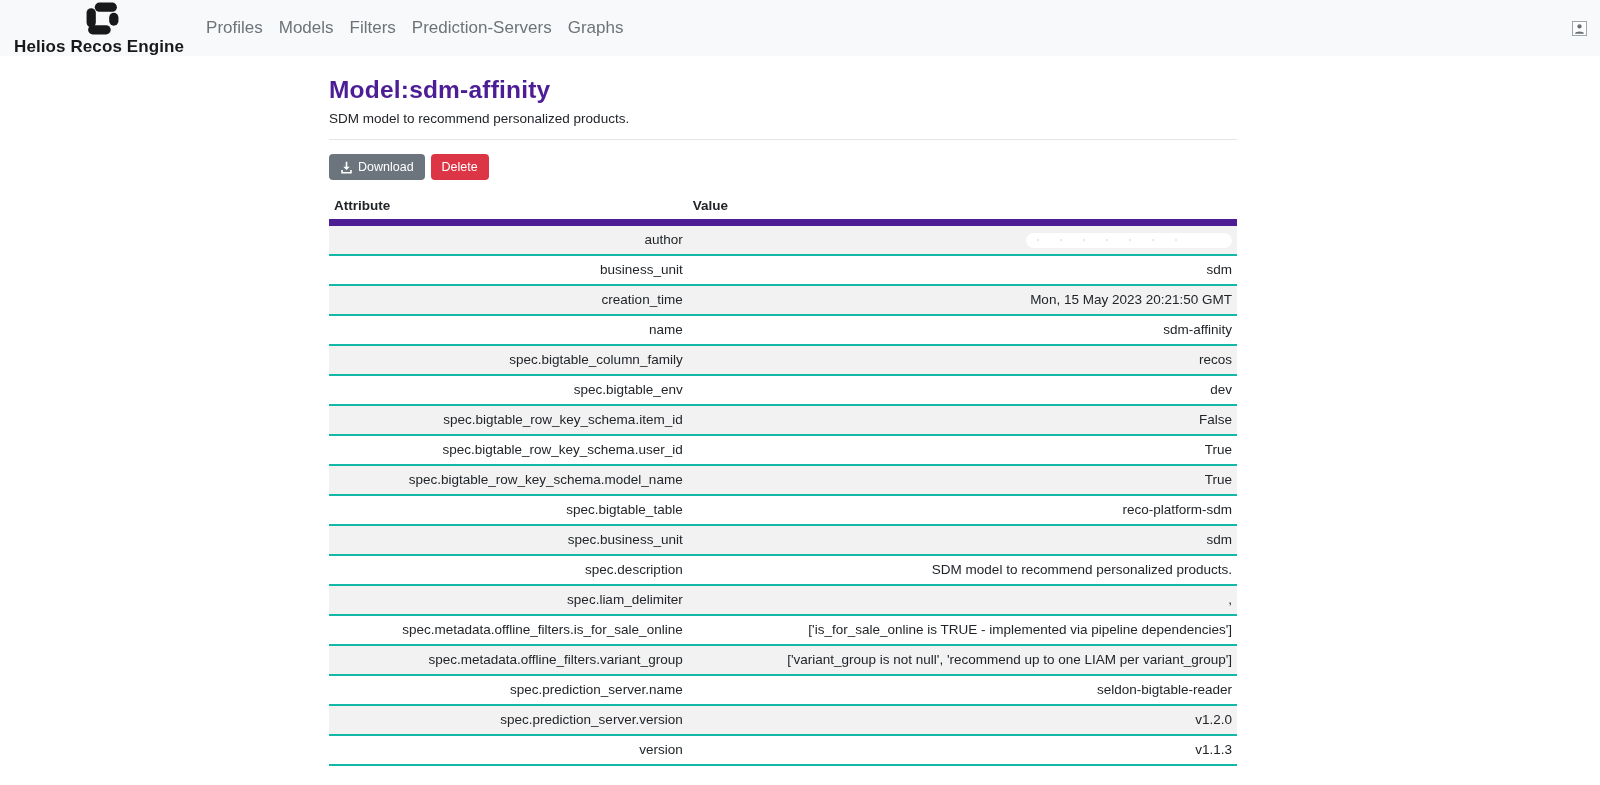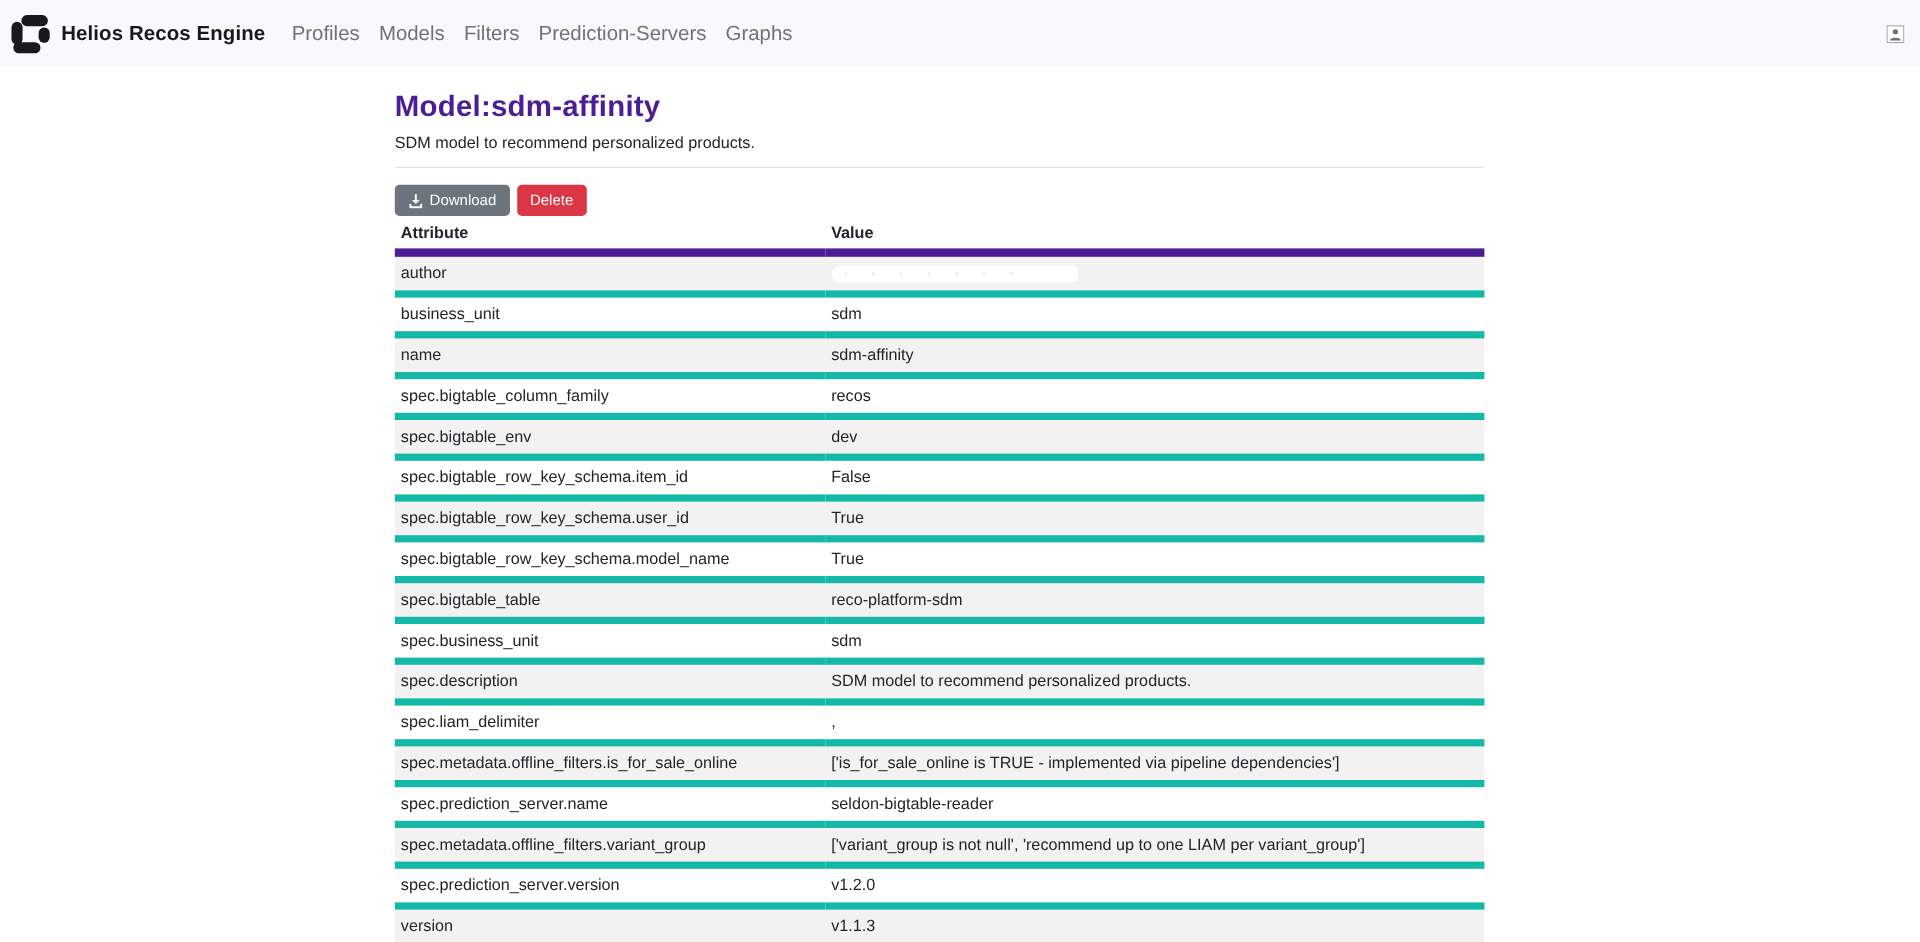--- a/index.html
+++ b/index.html
@@ -13,21 +13,21 @@
   }
 
   
   .navbar {
     height: 56px;
     background: #f8f9fa;
     display: flex;
     align-items: center;
     padding: 0 8px 0 7px;
   }
-  .brand-group { display: flex; align-items: center; cursor: pointer; }
+  .brand-group { display: flex; align-items: center; cursor: pointer; flex-direction: column; }
   .logo { width: 37px; height: 37px; display: inline-block; }
   .logo svg { width: 100%; height: 100%; display: block; }
   .brand {
     font-size: 17px;
     font-weight: 600;
     color: #17191b;
     margin-left: 7px;
     margin-right: 14px;
     letter-spacing: 0.1px;
     white-space: nowrap;
@@ -51,21 +51,21 @@
   .page-title {
     margin: 20px 0 7px 0;
     font-size: 24.5px;
     font-weight: 600;
     color: #4c1d95;
     letter-spacing: 0.2px;
   }
   .page-subtitle { margin: 0 0 13px 0; font-size: 13.5px; color: #212529; }
   hr.divider { border: none; border-top: 1px solid #e4e5e7; margin: 0 0 14px 0; }
 
-  .toolbar { display: flex; gap: 6px; }
+  .toolbar { display: flex; gap: 6px; margin-bottom: 12px; }
   .btn {
     border: none;
     border-radius: 4px;
     color: #ffffff;
     font-size: 12.5px;
     font-family: inherit;
     padding: 6px 11px;
     display: inline-flex;
     align-items: center;
     gap: 5px;
@@ -87,22 +87,23 @@
   .attr-table th {
     text-align: left;
     font-weight: 700;
     padding: 6px 5px;
     border-bottom: 7px solid #4c1d95;
     font-size: 13.5px;
   }
   .attr-table th:first-child { width: 39.5%; }
   .attr-table td {
     padding: 6px 5px;
-    border-bottom: 6px solid #14b8a6;
+    border-bottom: 2px solid #14b8a6;
     line-height: 16px;
+    text-align: right;
   }
   .attr-table tbody tr:nth-child(odd) { background: #f2f2f2; }
 
   .redacted {
     display: inline-block;
     width: 206px;
     height: 15px;
     background-color: #ffffff;
     background-image: repeating-linear-gradient(90deg,
       rgba(130,130,130,0.18) 0 2px, transparent 2px 23px);
@@ -177,20 +178,24 @@
     <tbody id="table-body">
         <tr>
           <td>author</td>
           <td><span class="redacted"></span></td>
         </tr>
         <tr>
           <td>business_unit</td>
           <td>sdm</td>
         </tr>
         <tr>
+          <td>creation_time</td>
+          <td>Mon, 15 May 2023 20:21:50 GMT</td>
+        </tr>
+        <tr>
           <td>name</td>
           <td>sdm-affinity</td>
         </tr>
         <tr>
           <td>spec.bigtable_column_family</td>
           <td>recos</td>
         </tr>
         <tr>
           <td>spec.bigtable_env</td>
           <td>dev</td>
@@ -221,26 +226,26 @@
         </tr>
         <tr>
           <td>spec.liam_delimiter</td>
           <td>,</td>
         </tr>
         <tr>
           <td>spec.metadata.offline_filters.is_for_sale_online</td>
           <td>['is_for_sale_online is TRUE - implemented via pipeline dependencies']</td>
         </tr>
         <tr>
+          <td>spec.metadata.offline_filters.variant_group</td>
+          <td>['variant_group is not null', 'recommend up to one LIAM per variant_group']</td>
+        </tr>
+        <tr>
           <td>spec.prediction_server.name</td>
           <td>seldon-bigtable-reader</td>
-        </tr>
-        <tr>
-          <td>spec.metadata.offline_filters.variant_group</td>
-          <td>['variant_group is not null', 'recommend up to one LIAM per variant_group']</td>
         </tr>
         <tr>
           <td>spec.prediction_server.version</td>
           <td>v1.2.0</td>
         </tr>
         <tr>
           <td>version</td>
           <td>v1.1.3</td>
         </tr>
       </tbody>

